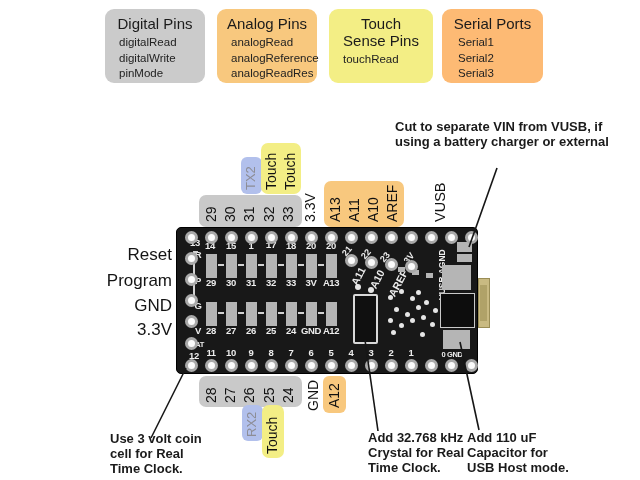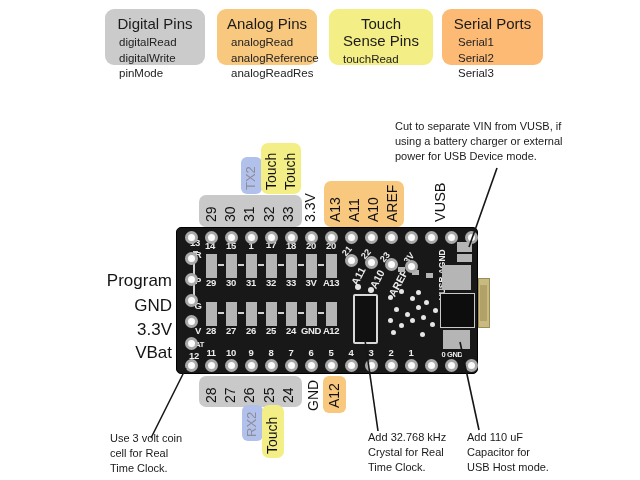--- a/index.html
+++ b/index.html
@@ -1,19 +1,19 @@
 <!DOCTYPE html>
 <html><head>
 <meta charset="utf-8">
 <style>
   html,body{margin:0;padding:0;background:#ffffff;}
   #stage{position:relative;width:640px;height:480px;background:#ffffff;overflow:hidden;
          font-family:"Liberation Sans","DejaVu Sans",sans-serif;color:#1b1b1b;}
   
-  .lbox{position:absolute;top:9px;height:56px;border-radius:9px;box-sizing:border-box;padding-top:6px;}
+  .lbox{position:absolute;top:9px;height:74px;border-radius:9px;box-sizing:border-box;padding-top:6px;}
   .ltitle{font-size:15px;text-align:center;line-height:17px;color:#1b1b1b;}
   .litems{margin-top:3px;padding-left:14px;font-size:11.5px;line-height:15.5px;color:#222;}
   
   #board{position:absolute;left:176px;top:227px;width:302px;height:147px;background:#181818;
          border:1px solid #000;border-radius:5px;box-sizing:border-box;}
   .hole{position:absolute;width:13px;height:13px;border-radius:50%;background:#fbfbfb;
         border:3px solid #a9a9a9;box-sizing:border-box;}
   .via{position:absolute;border-radius:50%;background:#e6e6e6;}
   .pad{position:absolute;background:#b5b5b5;}
   .dash{position:absolute;background:#d2d2d2;}
@@ -21,21 +21,21 @@
         white-space:nowrap;transform:translateX(-50%);line-height:10px;}
   .silkd{position:absolute;color:#ededed;font-weight:bold;white-space:nowrap;line-height:10px;}
   
   .vtext{position:absolute;white-space:nowrap;transform:rotate(-90deg);transform-origin:0 0;
          font-size:14px;line-height:14px;color:#111;}
   .vsm{font-size:13px;line-height:13px;color:#8d8d96;}
   .band{position:absolute;border-radius:7px;}
   
   .leftlab{position:absolute;left:60px;width:112px;text-align:right;font-size:17px;line-height:20px;color:#141414;}
   
-  .note{position:absolute;font-size:11px;line-height:15.2px;color:#1a1a1a;white-space:nowrap;}
+  .note{position:absolute;font-size:13px;line-height:15.2px;color:#1a1a1a;white-space:nowrap;font-weight:bold;}
   #callouts{position:absolute;left:0;top:0;width:640px;height:480px;pointer-events:none;}
 </style>
 </head>
 <body>
 
 <div id="stage">
 
   <div class="lbox" style="left:105px;width:100px;background:#cbcbcb">
     <div class="ltitle">Digital Pins</div>
     <div class="litems">
@@ -60,24 +60,24 @@
   </div>
   <div class="lbox" style="left:442px;width:101px;background:#fdba74">
     <div class="ltitle">Serial Ports</div>
     <div class="litems" style="padding-left:16px">
       <div>Serial1</div>
       <div>Serial2</div>
       <div>Serial3</div>
     </div>
   </div>
 
+  <div class="leftlab" style="top:245px">Reset</div>
   <div class="leftlab" style="top:271px">Program</div>
   <div class="leftlab" style="top:296px">GND</div>
   <div class="leftlab" style="top:320px">3.3V</div>
-  <div class="leftlab" style="top:343px">VBat</div>
 
   <div class="band" style="left:199px;top:195px;width:103px;height:32px;background:#c9c9c9"></div>
   <div class="band" style="left:241px;top:157px;width:21px;height:37px;background:#b2c0ec;border-radius:6px"></div>
   <div class="band" style="left:261px;top:143px;width:40px;height:51px;background:#f3ee85"></div>
   <div class="band" style="left:324px;top:181px;width:80px;height:46px;background:#f8c87e"></div>
 
   <div class="vtext" style="left:204px;top:222px">29</div>
   <div class="vtext" style="left:223px;top:222px">30</div>
   <div class="vtext" style="left:242px;top:222px">31</div>
   <div class="vtext" style="left:262px;top:222px">32</div>
@@ -251,21 +251,20 @@
       <div class="hole" style="left: 7.5px; top: 108.5px;"></div>
       <div class="hole" style="left: 167.5px; top: 25.5px;"></div>
       <div class="hole" style="left: 187.5px; top: 27.5px;"></div>
       <div class="hole" style="left: 207.5px; top: 29.5px;"></div>
       <div class="hole" style="left: 227.5px; top: 31.5px;"></div>
     </div>
 
   <div class="note" style="left:395px;top:119px">
     <div>Cut to separate VIN from VUSB, if</div>
     <div>using a battery charger or external</div>
-    <div>power for USB Device mode.</div>
   </div>
   <div class="note" style="left:110px;top:431px">
     <div>Use 3 volt coin</div>
     <div>cell for Real</div>
     <div>Time Clock.</div>
   </div>
   <div class="note" style="left:368px;top:430px">
     <div>Add 32.768 kHz</div>
     <div>Crystal for Real</div>
     <div>Time Clock.</div>

